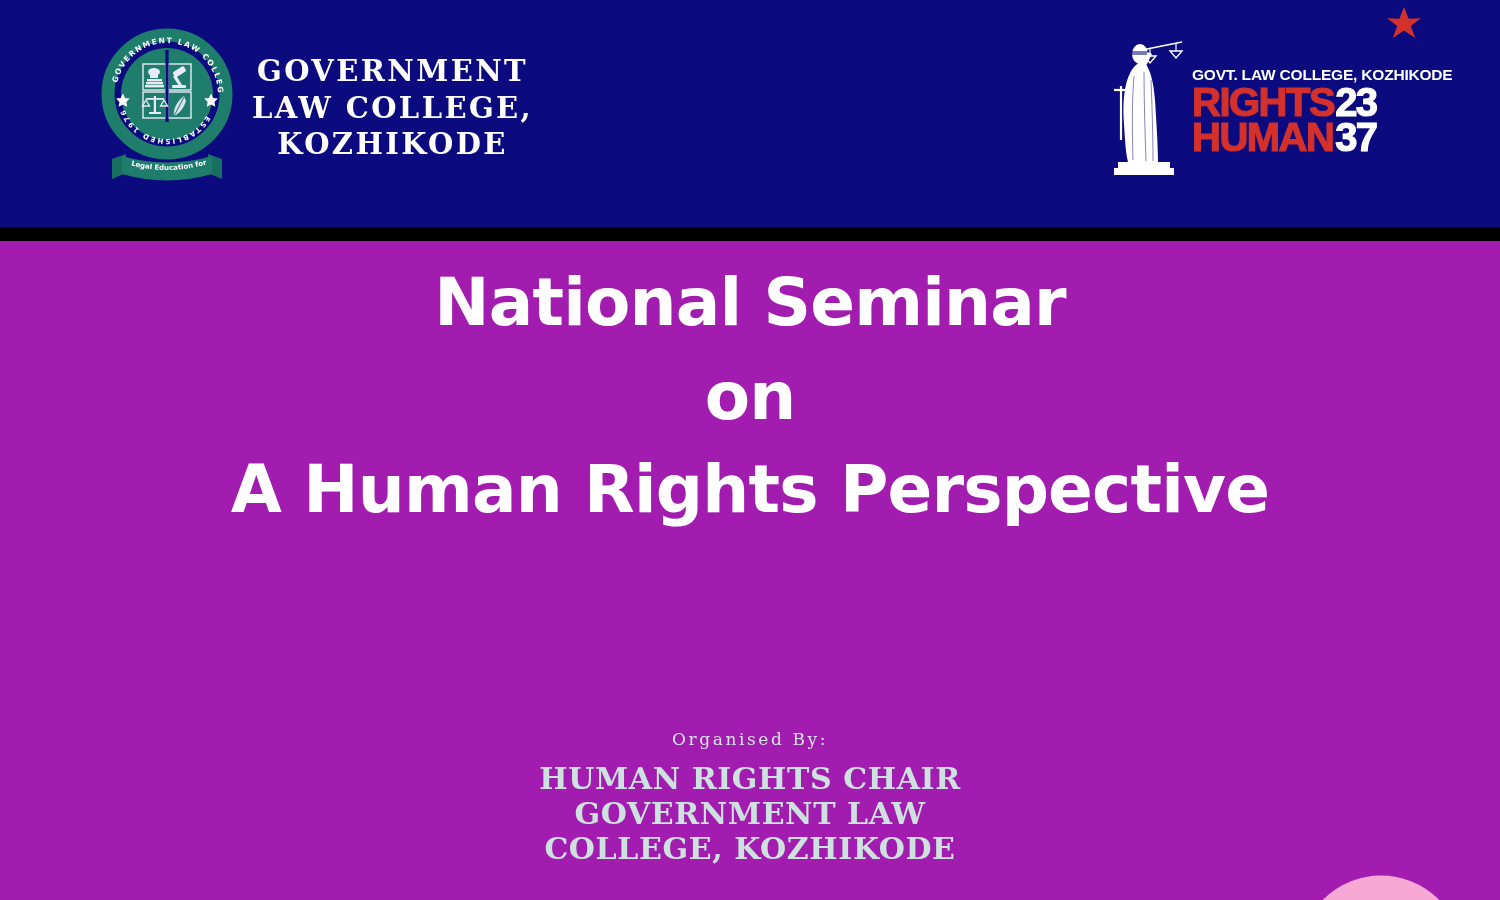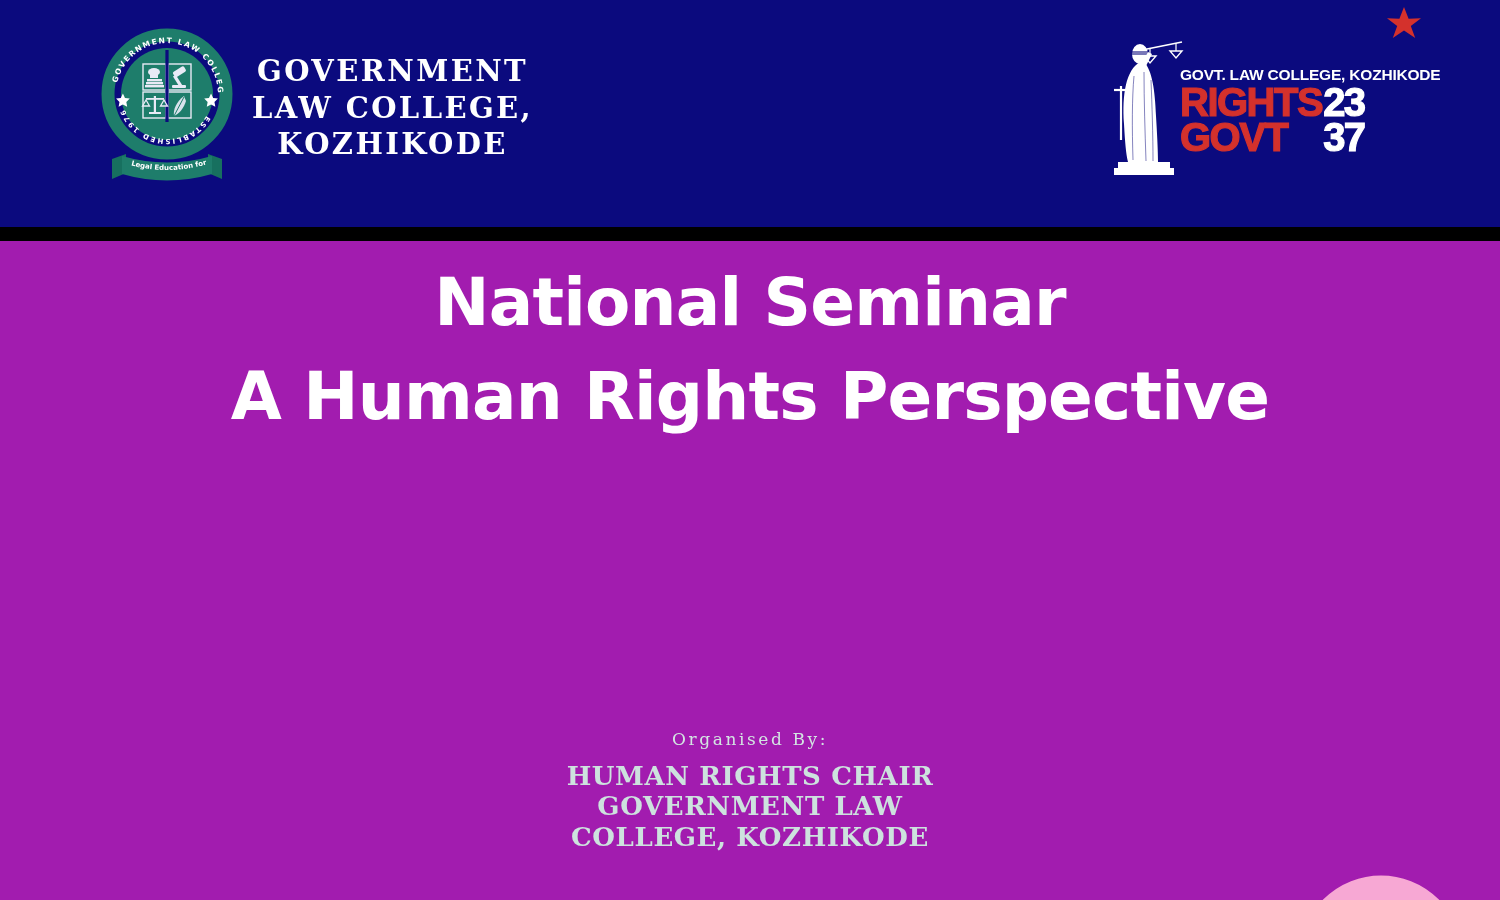--- a/index.html
+++ b/index.html
@@ -62,21 +62,21 @@
     width: 320px;
     height: 150px;
   }
   .union-statue {
     position: absolute;
     left: 0; top: 0;
     width: 82px; height: 150px;
   }
   .union-text-block {
     position: absolute;
-    left: 76px;
+    left: 88px;
     top: 34px;
     width: 236px;
   }
   .union-tagline {
     color: #ffffff;
     font-family: "Liberation Sans", sans-serif;
     font-weight: 700;
     font-size: 15.5px;
     letter-spacing: -0.2px;
     white-space: nowrap;
@@ -163,21 +163,21 @@
     color: #D3E5E2;
     font-family: "DejaVu Serif", serif;
     font-size: 17px;
     letter-spacing: 2.6px;
     margin: 0 0 12px 0;
   }
   .organiser-name {
     color: #CDE2DE;
     font-family: "DejaVu Serif", serif;
     font-weight: 700;
-    font-size: 26px;
+    font-size: 30px;
     line-height: 1.17;
     letter-spacing: 0.6px;
     margin: 0;
     white-space: pre-line;
   }
 
   
   .fem-symbol {
     position: absolute;
     left: 1283px;
@@ -285,39 +285,40 @@
 
         <rect x="14" y="130" width="52" height="6" fill="#ffffff"></rect>
         <rect x="10" y="136" width="60" height="7" fill="#ffffff"></rect>
       </svg>
 
       <div class="union-text-block">
         <div class="union-tagline">GOVT. LAW COLLEGE, KOZHIKODE</div>
         <div class="union-main-row">
           <div class="union-words">
             <div class="union-word">RIGHTS</div>
-            <div class="union-word">GOVT</div>
+            <div class="union-word">HUMAN</div>
           </div>
           <div class="union-years">
             <div class="union-year">23</div>
             <div class="union-year">37</div>
           </div>
         </div>
       </div>
 
       <svg class="union-star" viewBox="0 0 36 36">
         <polygon points="18,1 22.6,12.8 35,12.2 24.8,20 29.2,32 18,24.6 6.8,32 11.2,20 1,12.2 13.4,12.8" fill="#D4312C"></polygon>
       </svg>
     </div>
   </div>
 
   <div class="main-stage">
 
     <div class="title-block">
       <div class="title-line big">National Seminar</div>
+      <div class="title-line big">on</div>
       <div class="title-line big">A Human Rights Perspective</div>
     </div>
 
     <div class="organiser-block">
       <div class="organised-by">Organised By:</div>
       <div class="organiser-name">HUMAN RIGHTS CHAIR
 GOVERNMENT LAW
 COLLEGE, KOZHIKODE</div>
     </div>
 

